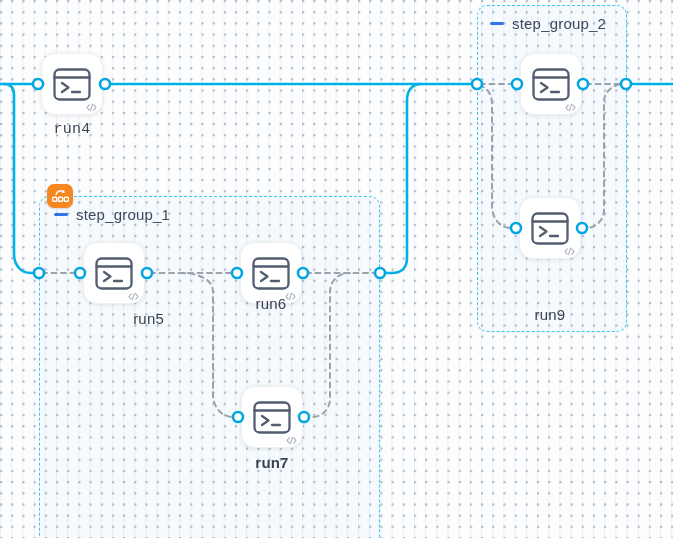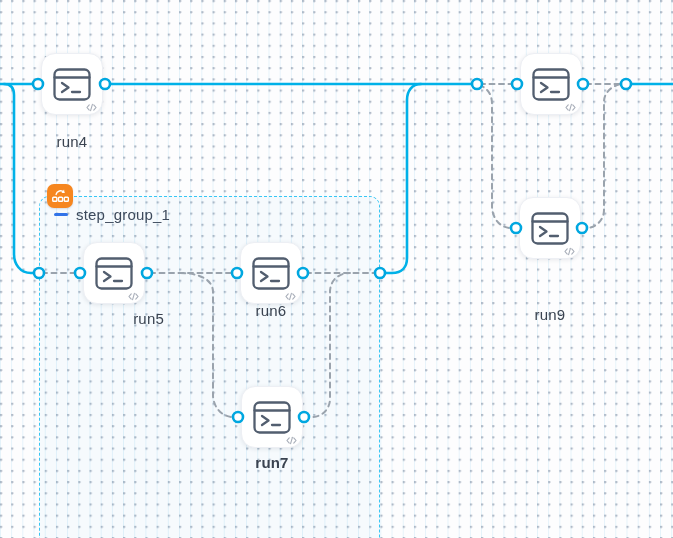--- a/index.html
+++ b/index.html
@@ -51,37 +51,43 @@
   <div class="badge" style="left:47px; top:184px;">
     <svg width="19" height="17" viewBox="0 0 20 18" fill="none" stroke="#ffffff" stroke-width="1.5" stroke-linecap="round" stroke-linejoin="round">
       <path d="M5.3 6.8 A 4.8 4.8 0 0 1 13.6 4.6"></path>
       <path d="M13.8 1.6 L14.2 4.9 L11 5.3" fill="#ffffff" stroke="none"></path>
       <rect x="1.8" y="9.8" width="4.3" height="4.3" rx="0.9"></rect>
       <rect x="7.9" y="9.8" width="4.3" height="4.3" rx="0.9"></rect>
       <rect x="14" y="9.8" width="4.3" height="4.3" rx="0.9"></rect>
     </svg>
   </div>
 
+  <div class="group" style="left:477px; top:5px; width:150px; height:327px;">
+    <div class="group-header" style="left:12px; top:9px;">
+      <span class="collapse-bar"></span>
+      <span class="group-title">step_group_2</span>
+    </div>
+  </div>
 
   <div class="node" style="left:41px; top:53px;">
     <svg width="38" height="33" viewBox="0 0 38 33" fill="none" stroke="#525e6f" stroke-width="2.3" stroke-linecap="round" stroke-linejoin="round">
       <rect x="1.5" y="1.5" width="35" height="30" rx="5"></rect>
         <line x1="1.5" y1="9.5" x2="36.5" y2="9.5"></line>
       <polyline points="9,15 15.5,19.5 9,24"></polyline>
         <line x1="19" y1="24" x2="27" y2="24"></line>
     </svg>
     <span class="code-badge">
       <svg width="11" height="9" viewBox="0 0 12 10" fill="none" stroke="#a7adb8" stroke-width="1.2" stroke-linecap="round">
           <polyline points="3.5,2 1,5 3.5,8"></polyline>
           <polyline points="8.5,2 11,5 8.5,8"></polyline>
           <line x1="7" y1="1.5" x2="5" y2="8.5"></line>
         </svg>
     </span>
   </div>
-  <div class="node-label" style="left:22px; top:133px;">run4</div>
+  <div class="node-label" style="left:22px; top:121px;font-family:Liberation Mono, monospace;">run4</div>
 
   <div class="node" style="left:83px; top:242px;">
     <svg width="38" height="33" viewBox="0 0 38 33" fill="none" stroke="#525e6f" stroke-width="2.3" stroke-linecap="round" stroke-linejoin="round">
       <rect x="1.5" y="1.5" width="35" height="30" rx="5"></rect>
         <line x1="1.5" y1="9.5" x2="36.5" y2="9.5"></line>
       <polyline points="9,15 15.5,19.5 9,24"></polyline>
         <line x1="19" y1="24" x2="27" y2="24"></line>
     </svg>
     <span class="code-badge">
       <svg width="11" height="9" viewBox="0 0 12 10" fill="none" stroke="#a7adb8" stroke-width="1.2" stroke-linecap="round">
@@ -101,21 +107,21 @@
         <line x1="19" y1="24" x2="27" y2="24"></line>
     </svg>
     <span class="code-badge">
       <svg width="11" height="9" viewBox="0 0 12 10" fill="none" stroke="#a7adb8" stroke-width="1.2" stroke-linecap="round">
           <polyline points="3.5,2 1,5 3.5,8"></polyline>
           <polyline points="8.5,2 11,5 8.5,8"></polyline>
           <line x1="7" y1="1.5" x2="5" y2="8.5"></line>
         </svg>
     </span>
   </div>
-  <div class="node-label" style="left:221px; top:302px;">run6</div>
+  <div class="node-label" style="left:221px; top:295px;">run6</div>
 
   <div class="node" style="left:241px; top:386px;">
     <svg width="38" height="33" viewBox="0 0 38 33" fill="none" stroke="#525e6f" stroke-width="2.3" stroke-linecap="round" stroke-linejoin="round">
       <rect x="1.5" y="1.5" width="35" height="30" rx="5"></rect>
         <line x1="1.5" y1="9.5" x2="36.5" y2="9.5"></line>
       <polyline points="9,15 15.5,19.5 9,24"></polyline>
         <line x1="19" y1="24" x2="27" y2="24"></line>
     </svg>
     <span class="code-badge">
       <svg width="11" height="9" viewBox="0 0 12 10" fill="none" stroke="#a7adb8" stroke-width="1.2" stroke-linecap="round">

